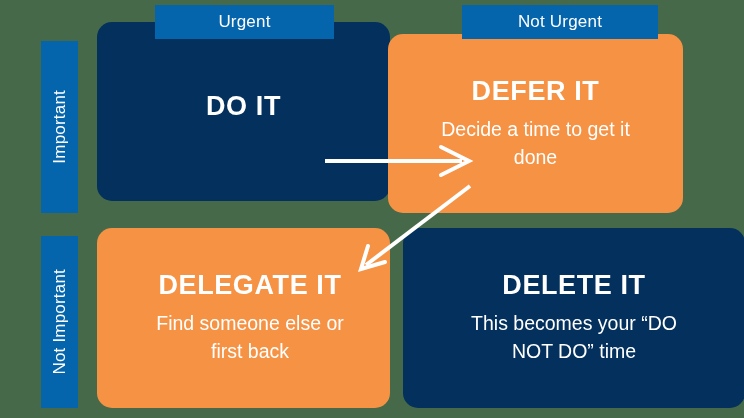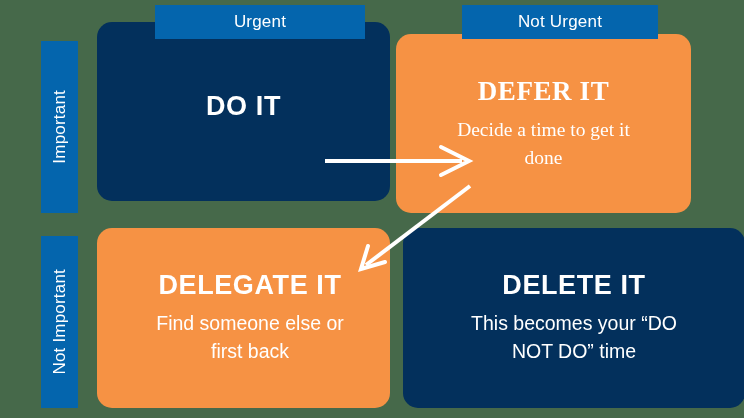--- a/index.html
+++ b/index.html
@@ -53,21 +53,21 @@
     align-items: center;
     justify-content: center;
     z-index: 4;
   }
   .axis-label-h > span {
     color: #ffffff;
     font-size: 17px;
     letter-spacing: 0.2px;
     white-space: nowrap;
   }
-  #axis-urgent     { left: 155px; width: 210px; }
+  #axis-urgent     { left: 155px; width: 179px; }
   #axis-not-urgent { left: 462px; width: 196px; }
 
   
   .quadrant {
     position: absolute;
     border-radius: 15px;
     display: flex;
     flex-direction: column;
     align-items: center;
     justify-content: center;
@@ -90,21 +90,21 @@
     line-height: 1.42;
     text-align: center;
     margin: 0;
     max-width: 215px;
   }
 
   .q-navy   { background: #03305c; }
   .q-orange { background: #f69244; }
 
   #quadrant-do-it     { left: 97px;  top: 22px;  width: 293px; height: 179px; }
-  #quadrant-defer-it  { left: 396px; top: 34px;  width: 295px; height: 179px; font-family: Liberation Serif, serif; }
+  #quadrant-defer-it  { left: 388px; top: 34px;  width: 295px; height: 179px; }
   #quadrant-delegate-it { left: 97px;  top: 228px; width: 293px; height: 180px; padding-left: 27px; }
   #quadrant-delete-it { left: 403px; top: 228px; width: 342px; height: 180px; }
 
   
   #arrow-layer {
     position: absolute;
     left: 0;
     top: 0;
     width: 744px;
     height: 418px;

